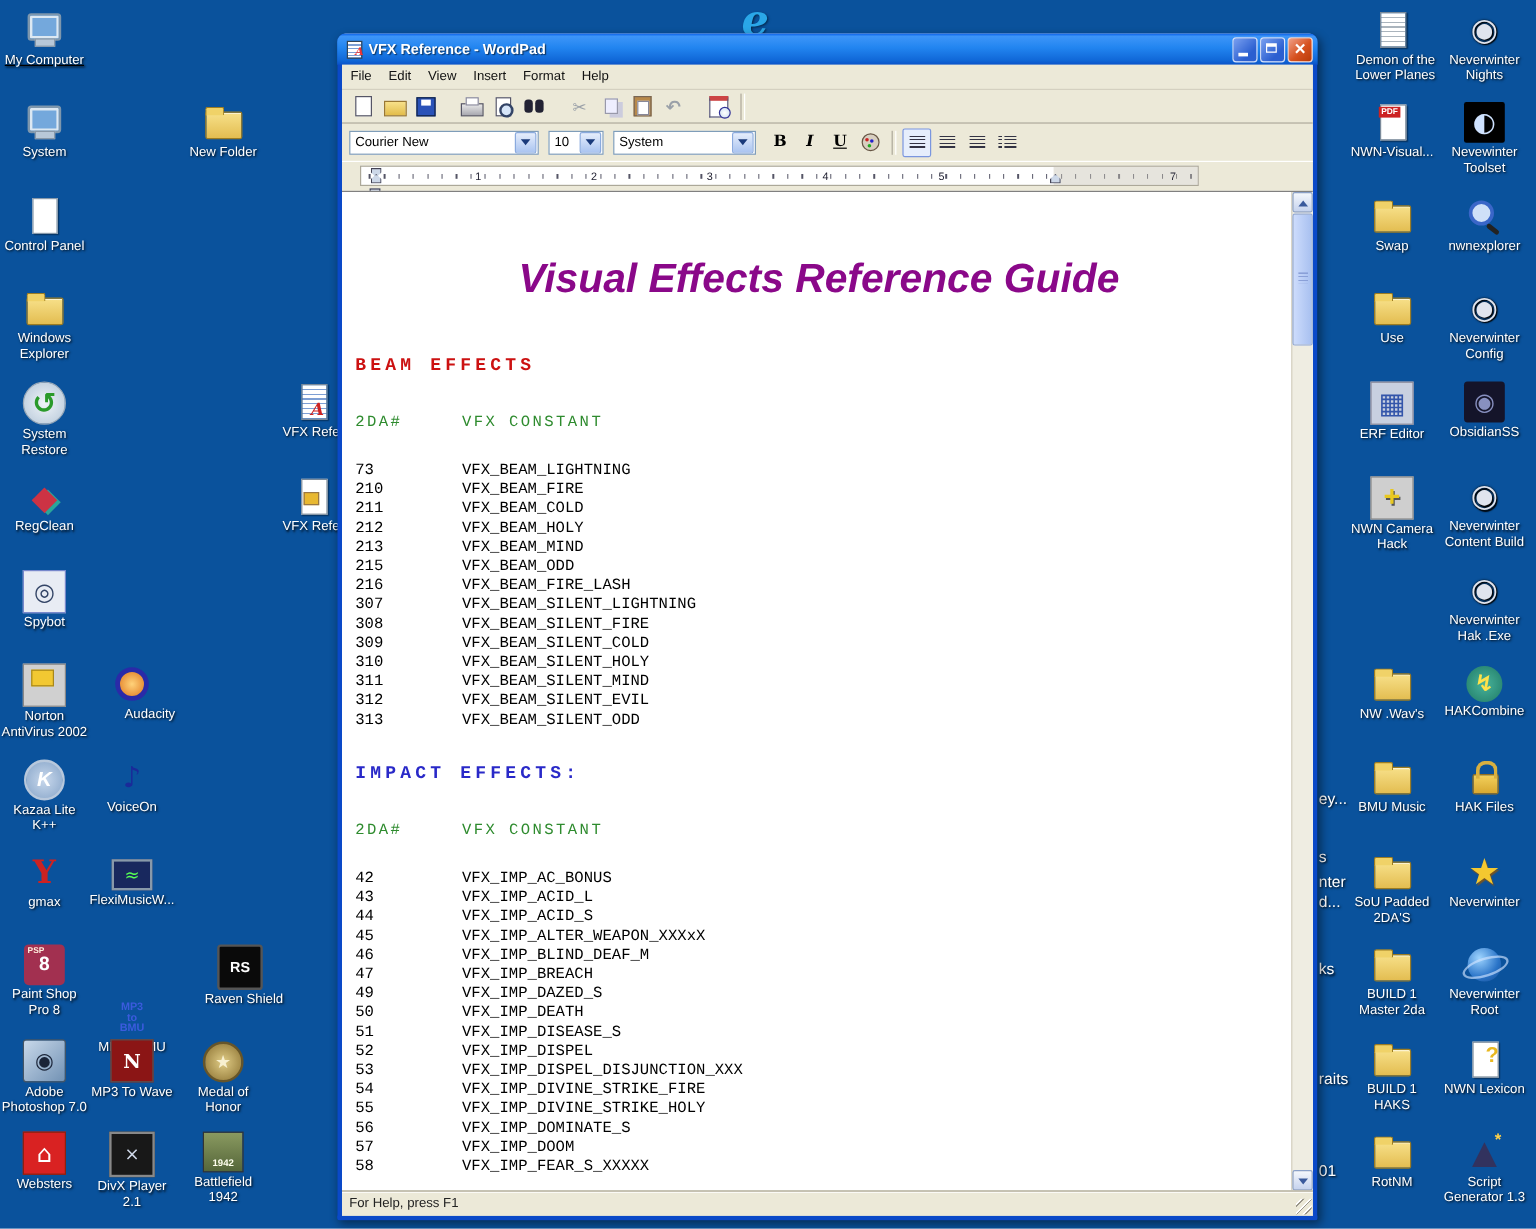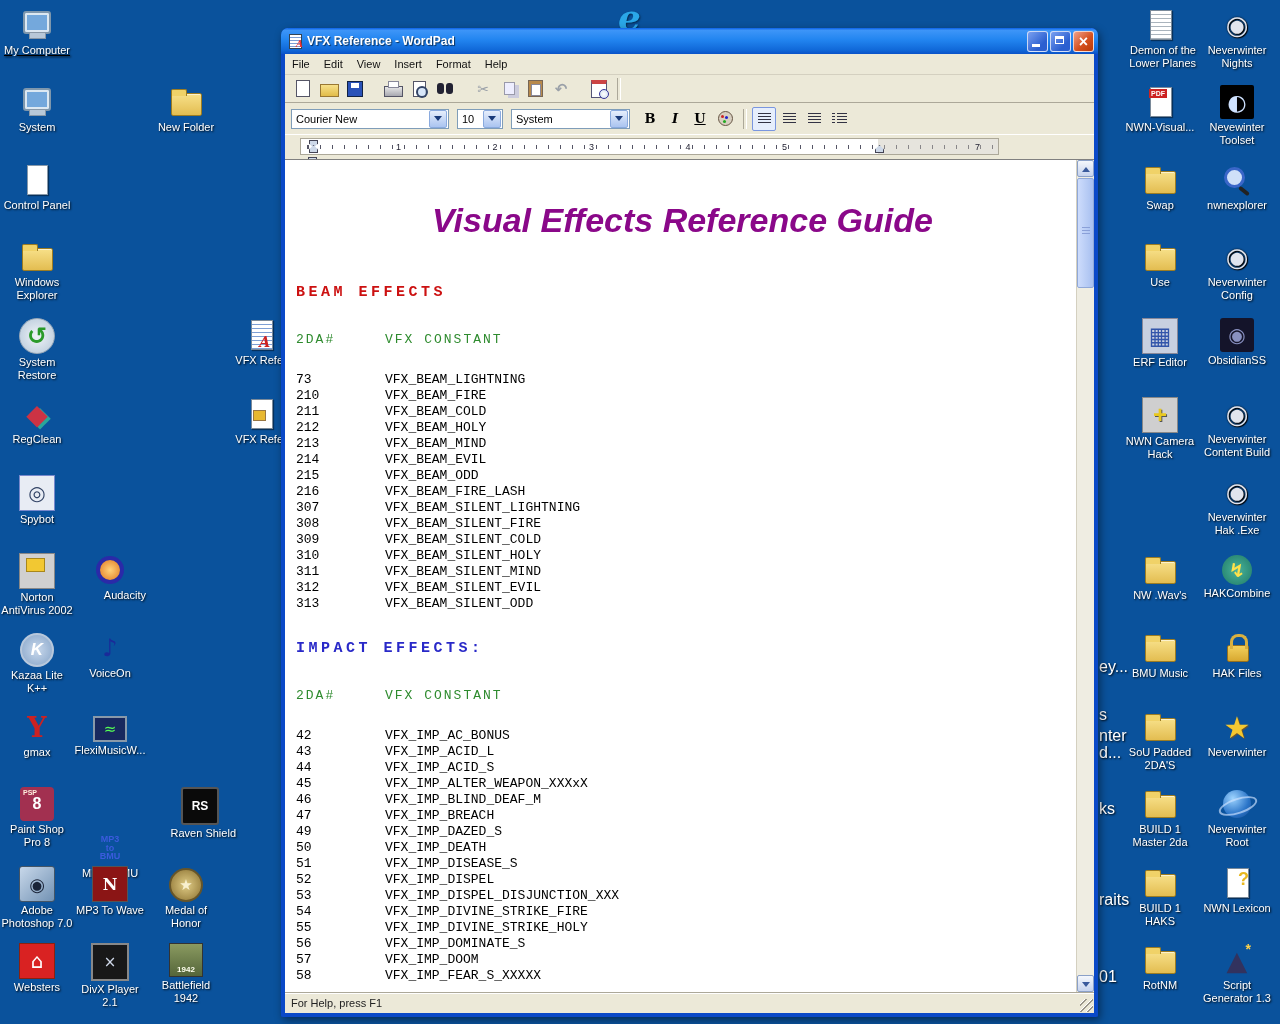--- a/index.html
+++ b/index.html
@@ -5,21 +5,21 @@
   html,body{margin:0;padding:0;}
   #stage{position:relative;width:1280px;height:1024px;overflow:hidden;
          font-family:"Liberation Sans",sans-serif;background:#0A529C;}
 
   
   .cell{position:absolute;width:72px;text-align:center;z-index:1;cursor:default;}
   .ic{width:34px;height:34px;margin:0 auto;position:relative;display:flex;
       align-items:center;justify-content:center;font-family:"DejaVu Sans",sans-serif;}
   .lbl{margin-top:2px;font-size:11px;line-height:13px;color:#fff;
        text-shadow:1px 1px 2px rgba(0,0,0,.95);}
-  .plabel{position:absolute;z-index:1;font-size:16px;color:#fff;
+  .plabel{position:absolute;z-index:1;font-size:13px;color:#fff;
           text-shadow:1px 1px 2px rgba(0,0,0,.95);}
 
   .folder-icon::before,.windows-explorer-icon::before{content:"";position:absolute;top:8px;left:2px;width:29px;height:21px;
      background:linear-gradient(180deg,#f7e089,#e3bd51);border:1px solid #9c7c22;border-radius:2px;
      box-shadow:inset 0 1px 0 rgba(255,255,255,.6);}
   .folder-icon::after,.windows-explorer-icon::after{content:"";position:absolute;top:4px;left:2px;width:14px;height:6px;
      background:#f0d268;border:1px solid #9c7c22;border-bottom:none;border-radius:2px 2px 0 0;}
 
   .wordpad-doc-icon::before,.text-doc-icon::before,.pdf-icon::before,.lexicon-icon::before,.zip-doc-icon::before{
      content:"";position:absolute;top:2px;left:7px;width:20px;height:28px;background:#fff;
@@ -195,21 +195,21 @@
   .mk{position:absolute;background:#cdd8e8;border:1px solid #445;box-sizing:border-box;}
   .mk-first{left:8px;top:1px;width:9px;height:8px;clip-path:polygon(0 0,100% 0,100% 45%,50% 100%,0 45%);}
   .mk-hang{left:8px;bottom:1px;width:9px;height:8px;clip-path:polygon(50% 0,100% 55%,100% 100%,0 100%,0 55%);}
   .mk-box{left:8px;top:19px;width:9px;height:6px;}
   .mk-right{left:574px;bottom:1px;width:9px;height:8px;clip-path:polygon(50% 0,100% 55%,100% 100%,0 100%,0 55%);}
 
   .docwrap{position:absolute;left:0;right:0;top:131px;bottom:21px;background:#fff;
      border-top:1px solid #808080;}
   .doc-content{position:absolute;top:0;left:0;right:17px;bottom:0;overflow:hidden;
      padding:36px 8px 0 11px;font:13px/16px "Liberation Mono",monospace;color:#000;box-sizing:border-box;}
-  .doc-title{margin:4px;text-align:center;font:italic bold 34px/40px "Liberation Sans",sans-serif;}
+  .doc-title{margin:16px;text-align:center;font:italic bold 34px/40px "Liberation Sans",sans-serif;}
   .doc-section .heading{font-weight:bold;font-size:15px;line-height:18px;letter-spacing:3.5px;}
   .doc-section{margin-top:44px;}
   .doc-section + .doc-section{margin-top:28px;}
   .col-header{margin-top:30px;letter-spacing:2px;}
   .col-header .c1{display:inline-block;width:89px;letter-spacing:2px;}
   .rows{margin-top:24px;}
   .vfx-row{height:16px;white-space:nowrap;}
   .vfx-row .num{display:inline-block;width:89px;}
 
   .vscroll{position:absolute;top:0;right:0;width:17px;bottom:0;background:#efede2;border-left:1px solid #d4d0c0;}
@@ -530,21 +530,20 @@
         <div id="sections">
             <div class="doc-section">
               <div class="heading" style="color: rgb(204, 17, 17);">BEAM EFFECTS</div>
               <div class="col-header" style="color: rgb(46, 139, 46);"><span class="c1">2DA#</span><span>VFX CONSTANT</span></div>
               <div class="rows">
                 <div class="vfx-row"><span class="num">73</span><span>VFX_BEAM_LIGHTNING</span></div>
                 <div class="vfx-row"><span class="num">210</span><span>VFX_BEAM_FIRE</span></div>
                 <div class="vfx-row"><span class="num">211</span><span>VFX_BEAM_COLD</span></div>
                 <div class="vfx-row"><span class="num">212</span><span>VFX_BEAM_HOLY</span></div>
                 <div class="vfx-row"><span class="num">213</span><span>VFX_BEAM_MIND</span></div>
-                <div class="vfx-row"><span class="num">214</span><span>VFX_BEAM_EVIL</span></div>
                 <div class="vfx-row"><span class="num">215</span><span>VFX_BEAM_ODD</span></div>
                 <div class="vfx-row"><span class="num">216</span><span>VFX_BEAM_FIRE_LASH</span></div>
                 <div class="vfx-row"><span class="num">307</span><span>VFX_BEAM_SILENT_LIGHTNING</span></div>
                 <div class="vfx-row"><span class="num">308</span><span>VFX_BEAM_SILENT_FIRE</span></div>
                 <div class="vfx-row"><span class="num">309</span><span>VFX_BEAM_SILENT_COLD</span></div>
                 <div class="vfx-row"><span class="num">310</span><span>VFX_BEAM_SILENT_HOLY</span></div>
                 <div class="vfx-row"><span class="num">311</span><span>VFX_BEAM_SILENT_MIND</span></div>
                 <div class="vfx-row"><span class="num">312</span><span>VFX_BEAM_SILENT_EVIL</span></div>
                 <div class="vfx-row"><span class="num">313</span><span>VFX_BEAM_SILENT_ODD</span></div>
               </div>

